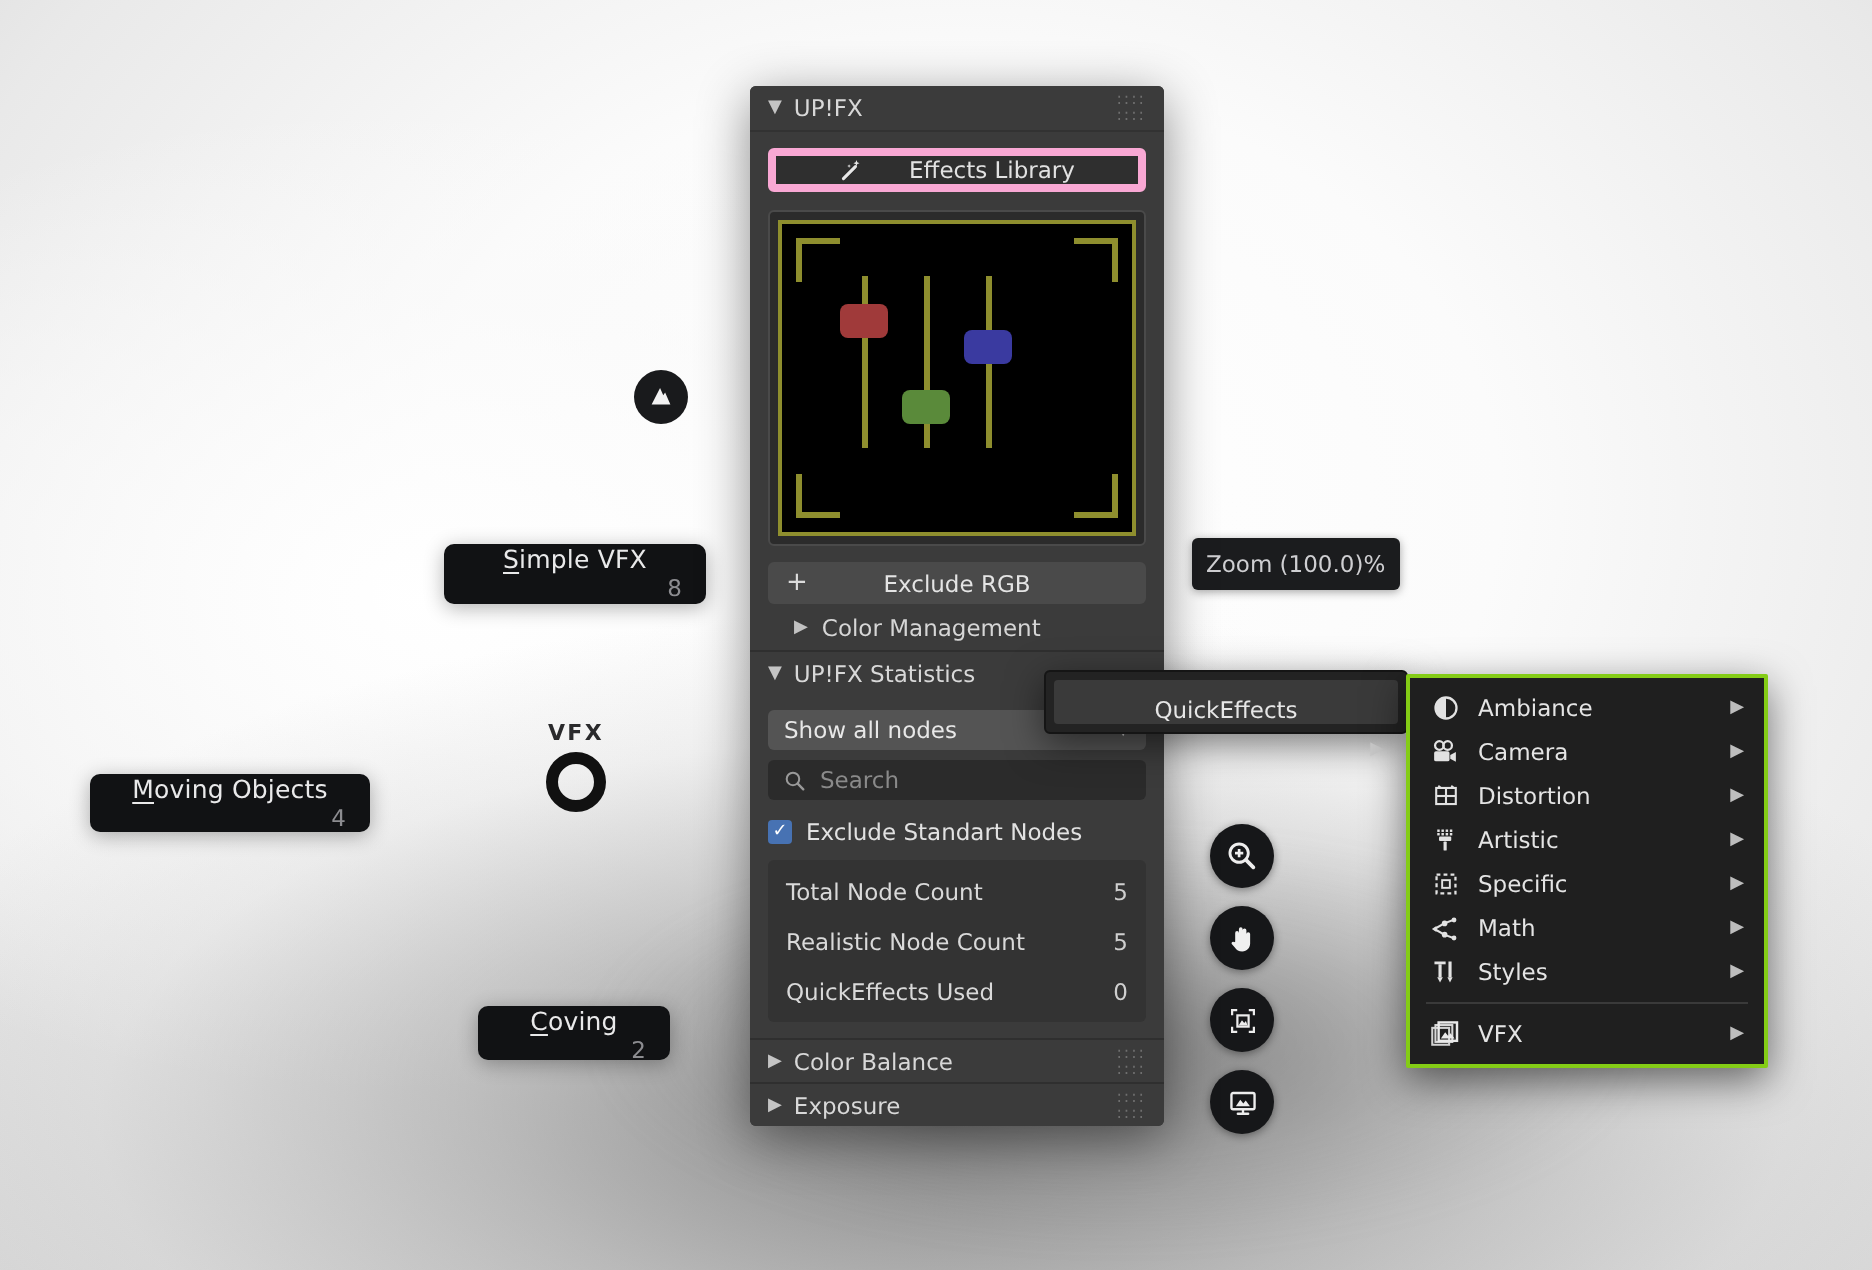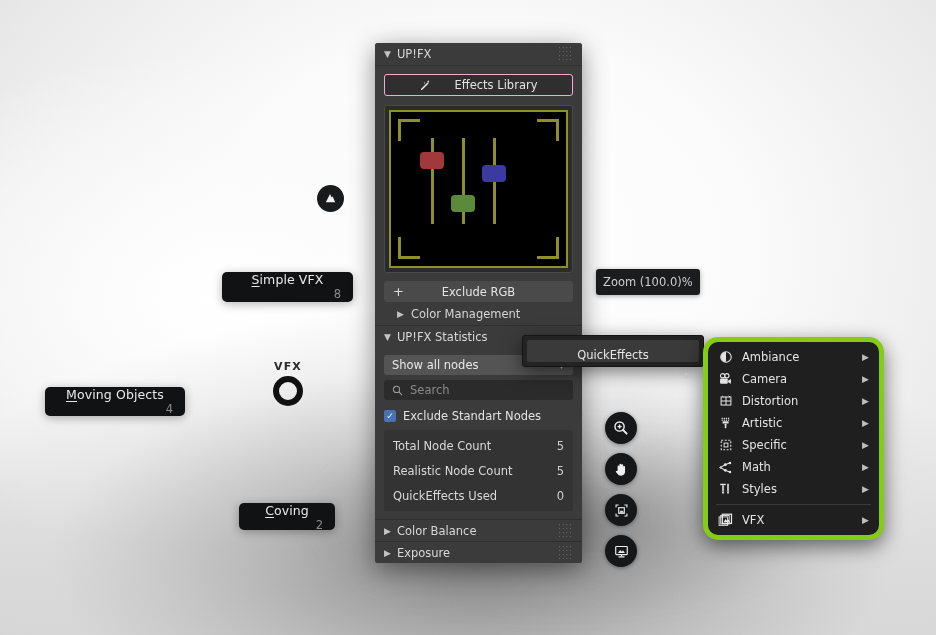--- a/index.html
+++ b/index.html
@@ -124,21 +124,21 @@
   }
   .panel-header .tri { margin-right: 6px; color: #c4c4c4; font-size: 9px; line-height:1; }
   .grip { margin-left: auto; color: #6f6f6f; font-size: 8px; letter-spacing: 1px; line-height: 1; }
   .grip i { font-style: normal; display:block; }
 
   .panel-body { padding: 8px 9px 0 9px; background: #3b3b3b; }
 
   .btn-wide {
     height: 22px;
     background: #2f2f2f;
-    border: 1px solid #f9a8d4;
+    border: 4px solid #f9a8d4;
     border-radius: 3px;
     display: flex; align-items: center; justify-content: center;
     color: #e2e2e2;
     gap: 23px;
     cursor: pointer;
     margin-bottom: 9px;
   }
 
   
   #preview-frame {
@@ -267,22 +267,22 @@
     cursor: pointer;
     flex-direction: column;
   }
   .qe-item .arrow { margin-left: auto; color: #c9c9c9; font-size: 9px; }
 
   
   #vfx-submenu {
     position: absolute; left: 703px; top: 337px;
     width: 181px;
     background: #1f1f1f;
-    border: 5px solid #84cc16;
-    border-radius: 15px;
+    border: 2px solid #84cc16;
+    border-radius: 1px;
     box-shadow: 0 6px 20px rgba(0,0,0,.55);
     padding: 4px 0;
   }
   .menu-item {
     height: 22px;
     display: flex; align-items: center; gap: 9px;
     padding: 0 10px;
     color: #e4e4e4;
     font-size: 11.5px;
     cursor: pointer;

